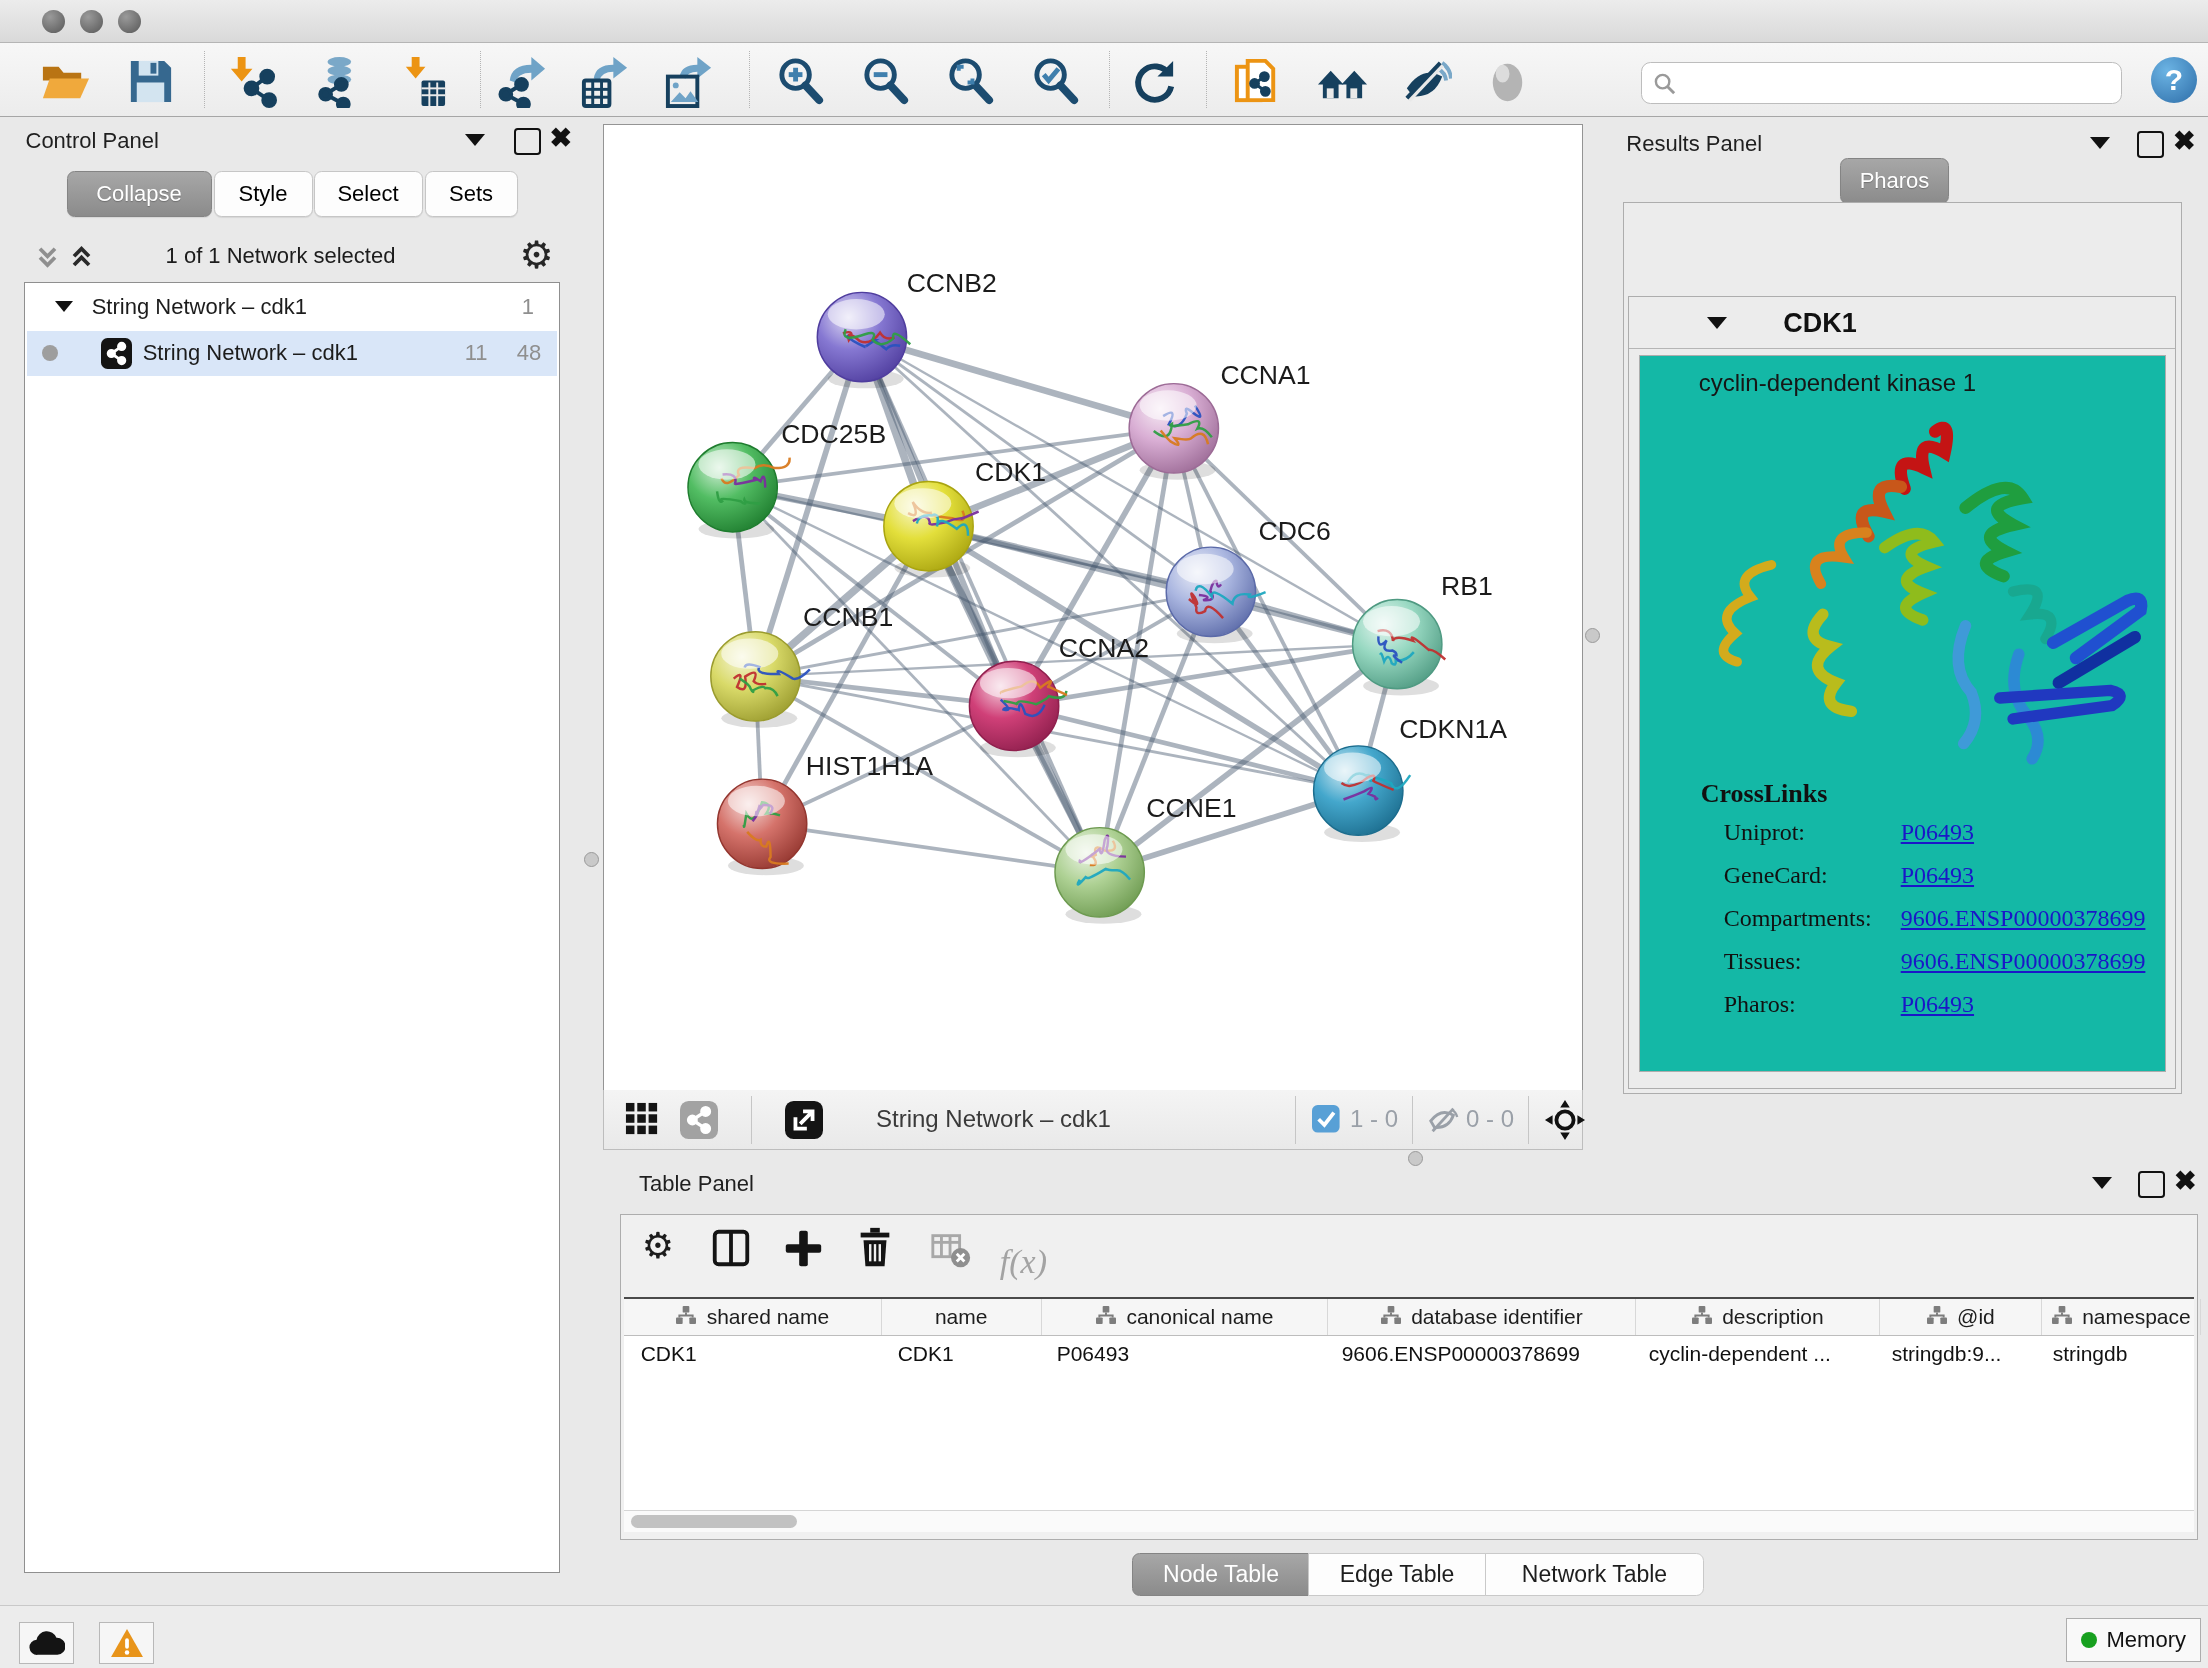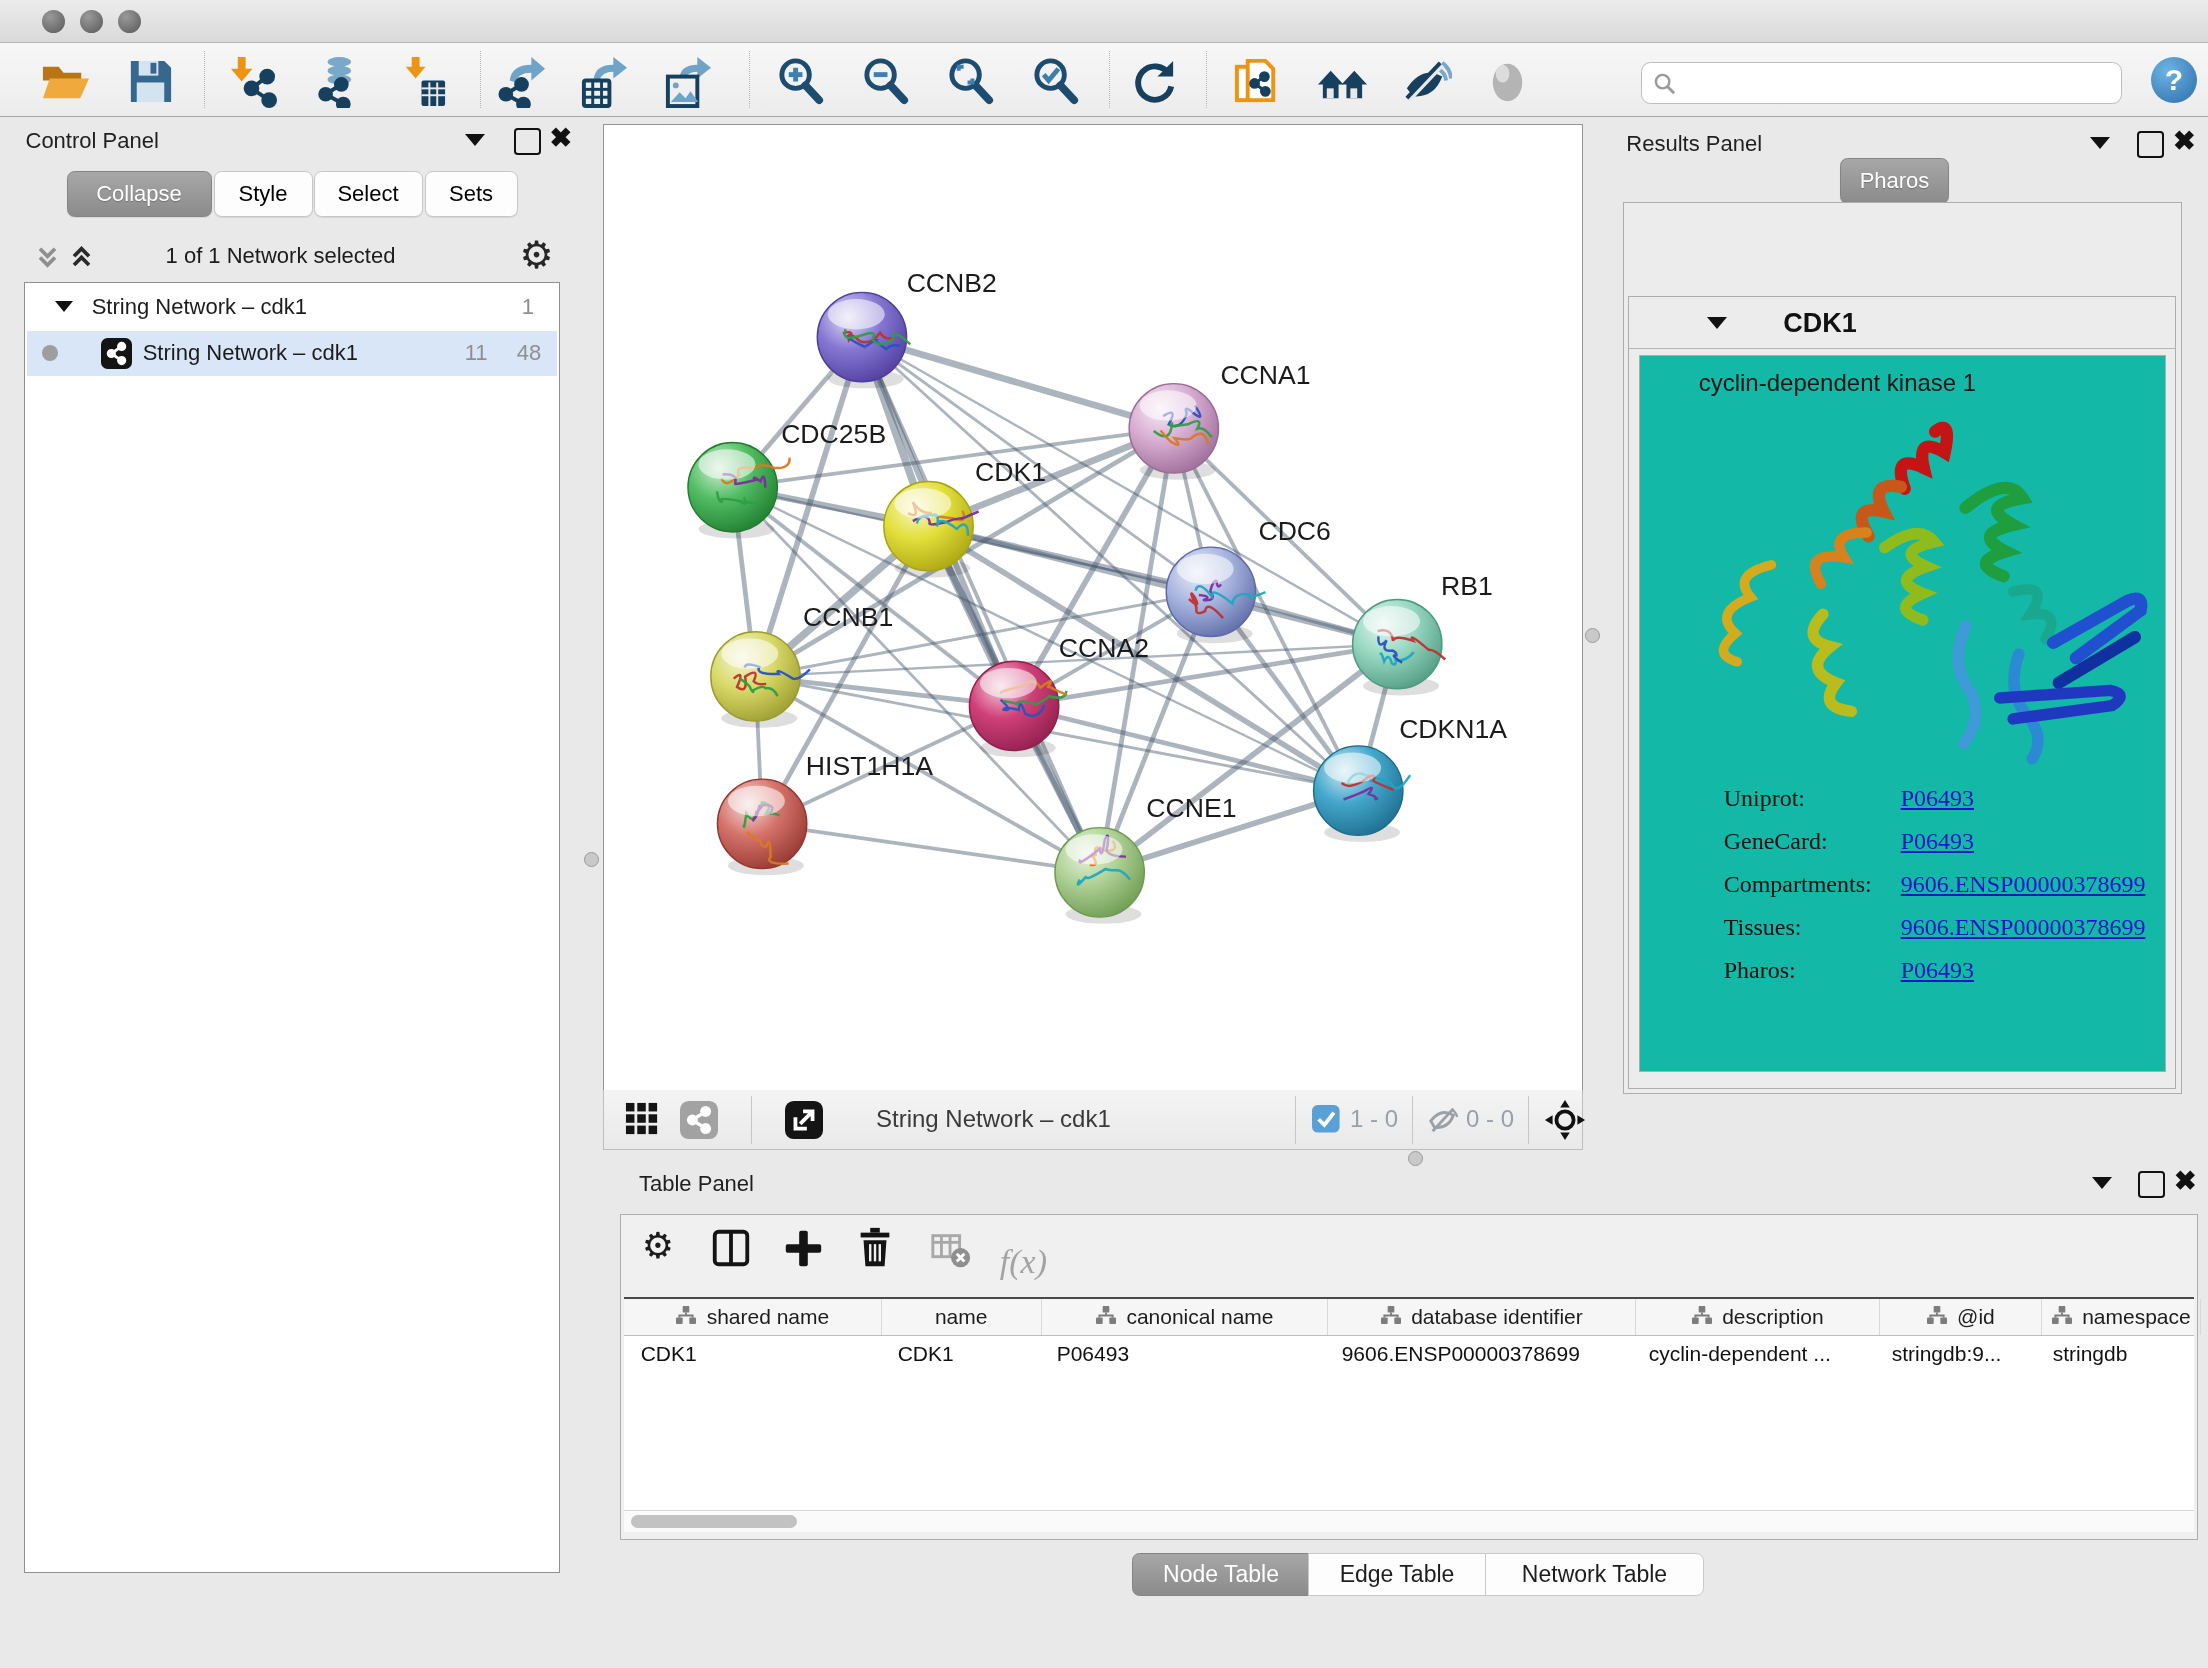--- a/index.html
+++ b/index.html
@@ -610,20 +610,21 @@
               <path d="M215 150 q36 -26 52 -6 q-44 10 -8 26 q-40 14 -4 28 q-36 16 0 28" stroke="#8fbc1c" stroke-width="12"></path>
               <path d="M300 108 q44 -36 60 -10 q-48 8 -10 28 q-44 10 -8 28 q-40 12 -2 26" stroke="#1f9e3f" stroke-width="13"></path>
               <path d="M350 196 q40 -10 18 24 q34 -4 16 26" stroke="#18a890" stroke-width="11"></path>
               <path d="M356 262 q-14 40 10 66 q18 22 4 44" stroke="#2c8ad4" stroke-width="12"></path>
               <path d="M300 232 q-18 44 6 70 q12 30 -8 54" stroke="#3f9ad8" stroke-width="12"></path>
               <path d="M392 250 L470 206 q18 -8 14 10 L416 266" stroke="#2050d0" stroke-width="13"></path>
               <path d="M398 292 L478 244" stroke="#1030a0" stroke-width="13"></path>
               <path d="M336 308 L452 300 q20 4 2 16 L350 330" stroke="#2038c0" stroke-width="12"></path>
             </g>
           </svg>
+          <div class="serif" style="margin:3.8px 0 0 21px;font-size:26px;font-weight:bold;color:#111;">CrossLinks</div>
           <div id="crosslinks" style="margin:9.5px 0 0 44px;">
               <div style="display: flex; margin-bottom: 16px; font-size: 24px; font-family: &quot;Liberation Serif&quot;, serif; color: rgb(17, 17, 17);">
                 <span style="width: 177px;">Uniprot:</span>
                 <span class="xlink">P06493</span>
               </div>
               <div style="display: flex; margin-bottom: 16px; font-size: 24px; font-family: &quot;Liberation Serif&quot;, serif; color: rgb(17, 17, 17);">
                 <span style="width: 177px;">GeneCard:</span>
                 <span class="xlink">P06493</span>
               </div>
               <div style="display: flex; margin-bottom: 16px; font-size: 24px; font-family: &quot;Liberation Serif&quot;, serif; color: rgb(17, 17, 17);">
@@ -788,15 +789,33 @@
           <div class="abs hthumb" style="left:7.6px;top:3.8px;width:166px;height:13.3px;"></div>
         </div>
       </div>
     </div>
 
     <div class="abs seg active" style="left:516px;top:391px;width:176px;border-radius:7.6px 0 0 7.6px;">Node Table</div>
     <div class="abs seg" style="left:692px;top:391px;width:176px;">Edge Table</div>
     <div class="abs seg" style="left:869px;top:391px;width:217px;border-radius:0 7.6px 7.6px 0;">Network Table</div>
   </div>
 
+  <div class="abs bottombar">
+    <div class="abs bbtn" style="left:19px;">
+      <svg width="36" height="25" viewBox="0 0 38 26">
+          <path d="M9 25a8 8 0 0 1-1-16A11 11 0 0 1 29 7a7 7 0 0 1 1 18z" fill="#141414"></path>
+        </svg>
+    </div>
+    <div class="abs bbtn" style="left:99px;">
+      <svg width="34" height="30" viewBox="0 0 36 32">
+          <path d="M18 1L35 31H1z" fill="#e8941a"></path>
+          <rect x="16" y="11" width="4" height="11" rx="2" fill="#fff"></rect>
+          <circle cx="18" cy="26" r="2.4" fill="#fff"></circle>
+        </svg>
+    </div>
+    <div class="abs membtn">
+      <span style="width:16px;height:16px;border-radius:50%;background:#17a01f;display:inline-block;"></span>
+      <span>Memory</span>
+    </div>
+  </div>
 
 </div>
 
 
 </body></html>

